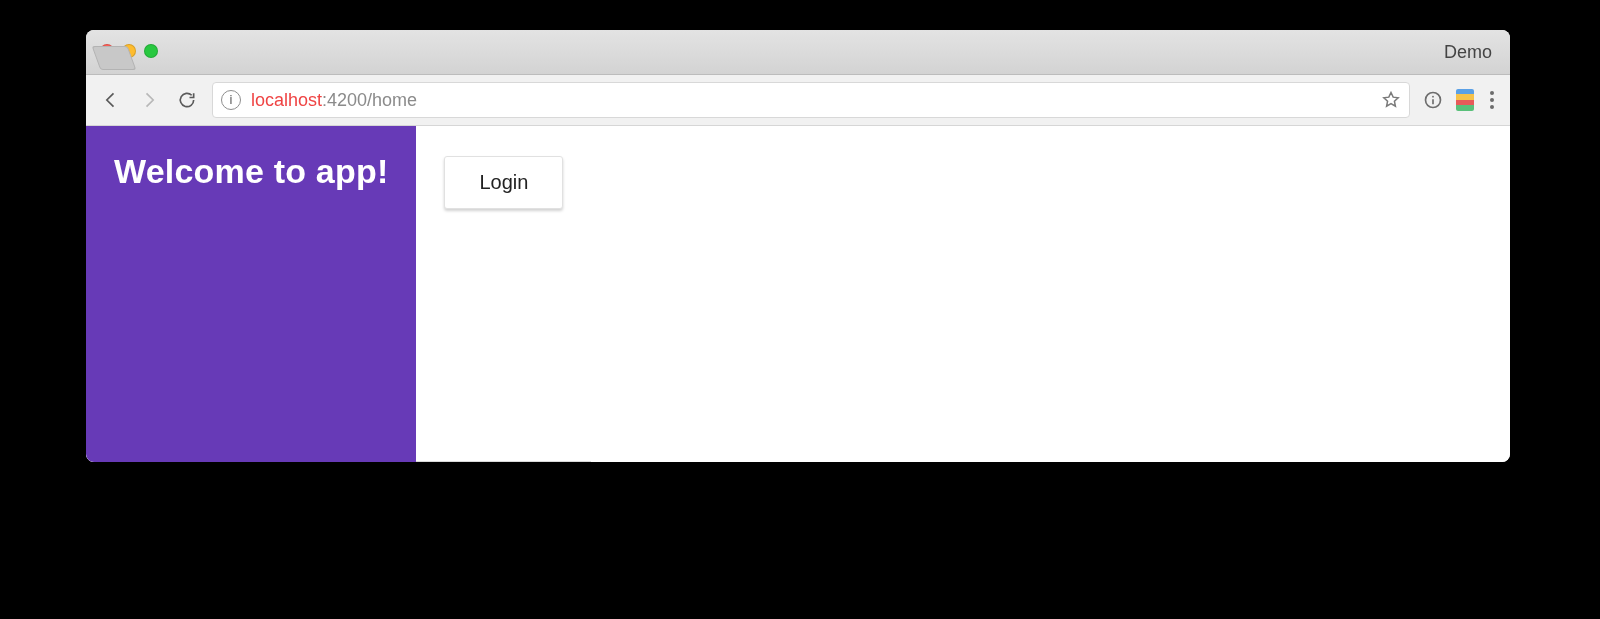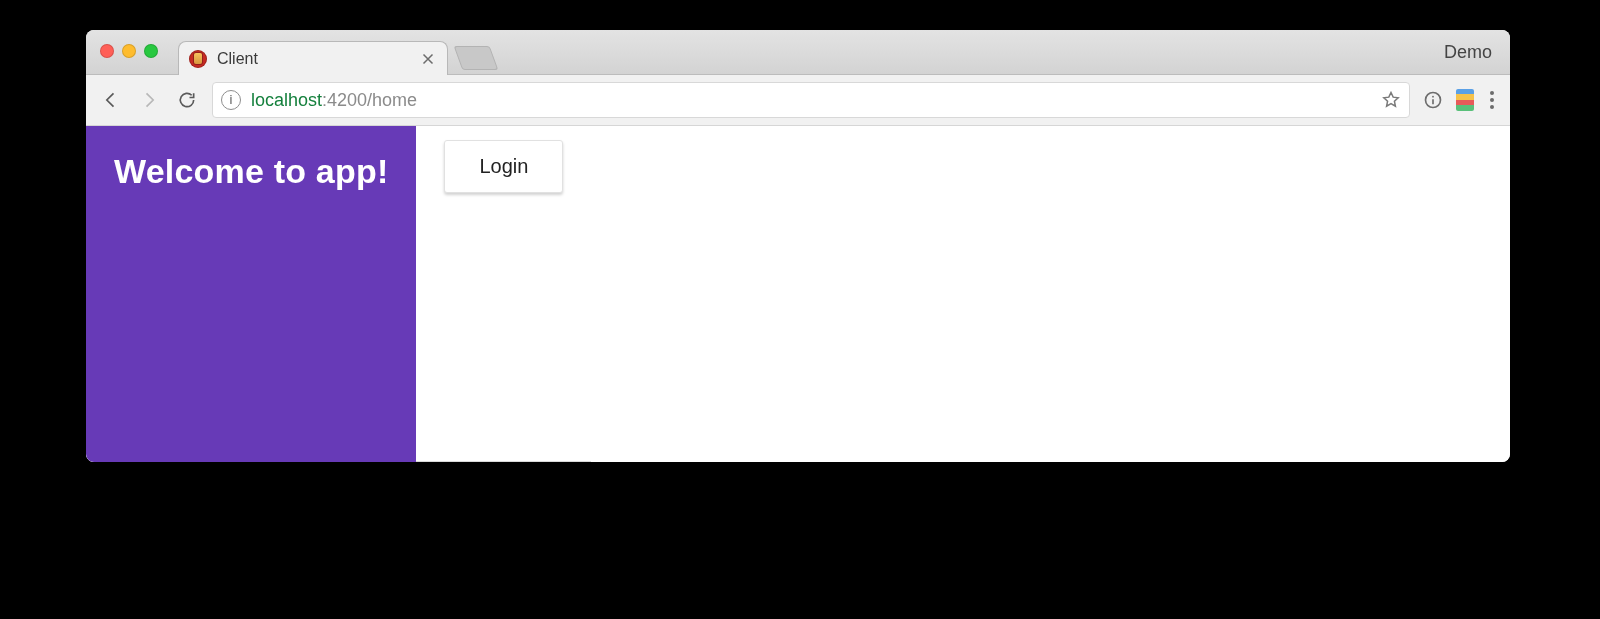--- a/index.html
+++ b/index.html
@@ -152,21 +152,21 @@
     display:flex;align-items:center;justify-content:center;
     font: 700 12px/1 Arial;
   }
   .url {
     flex: 1;
     font-size: 18px;
     color:#8b8b8b;
     white-space: nowrap;
     overflow: hidden;
   }
-  .url .host { color:#15803d; }
+  .url .host { color:#ef4444; }
   .star {
     color:#7a7a7a;
   }
   .star svg { width:20px;height:20px;display:block; }
 
   .tb-icon {
     width: 22px; height:22px;
     display:flex;align-items:center;justify-content:center;
     color:#6e6e6e;
   }
@@ -193,21 +193,21 @@
     color: #fff;
     padding: 26px 28px 28px;
   }
   .app-header h1 {
     margin: 0;
     font-size: 34px;
     font-weight: 700;
     letter-spacing: .2px;
   }
   .app-body {
-    padding: 14px 28px;
+    padding: 30px 28px;
     border-bottom: 1px solid #d9d9d9;
   }
   .login-btn {
     display:inline-block;
     font-size: 20px;
     color:#222;
     background:#fff;
     border:1px solid #e1e1e1;
     border-radius:3px;
     padding: 14px 34px;
@@ -220,31 +220,20 @@
 
 <div class="window">
 
   <div class="tabstrip">
     <div class="traffic-lights">
       <div class="light red"></div>
       <div class="light yellow"></div>
       <div class="light green"></div>
     </div>
 
-    <div class="tab">
-      <span class="favicon">
-          <span class="favicon-inner"></span>
-        </span>
-      <span class="tab-title">Client</span>
-      <span class="tab-close">
-        <svg viewBox="0 0 24 24" fill="none" stroke="currentColor" stroke-width="2">
-            <path d="M6 6l12 12M18 6L6 18"></path>
-          </svg>
-      </span>
-    </div>
 
     <div class="newtab"></div>
 
     <div class="user-chip">Demo</div>
   </div>
 
   <div class="toolbar">
     <div class="nav-btn">
       <svg viewBox="0 0 24 24" fill="none" stroke="currentColor" stroke-width="2">
           <path d="M15 4l-8 8 8 8"></path>

